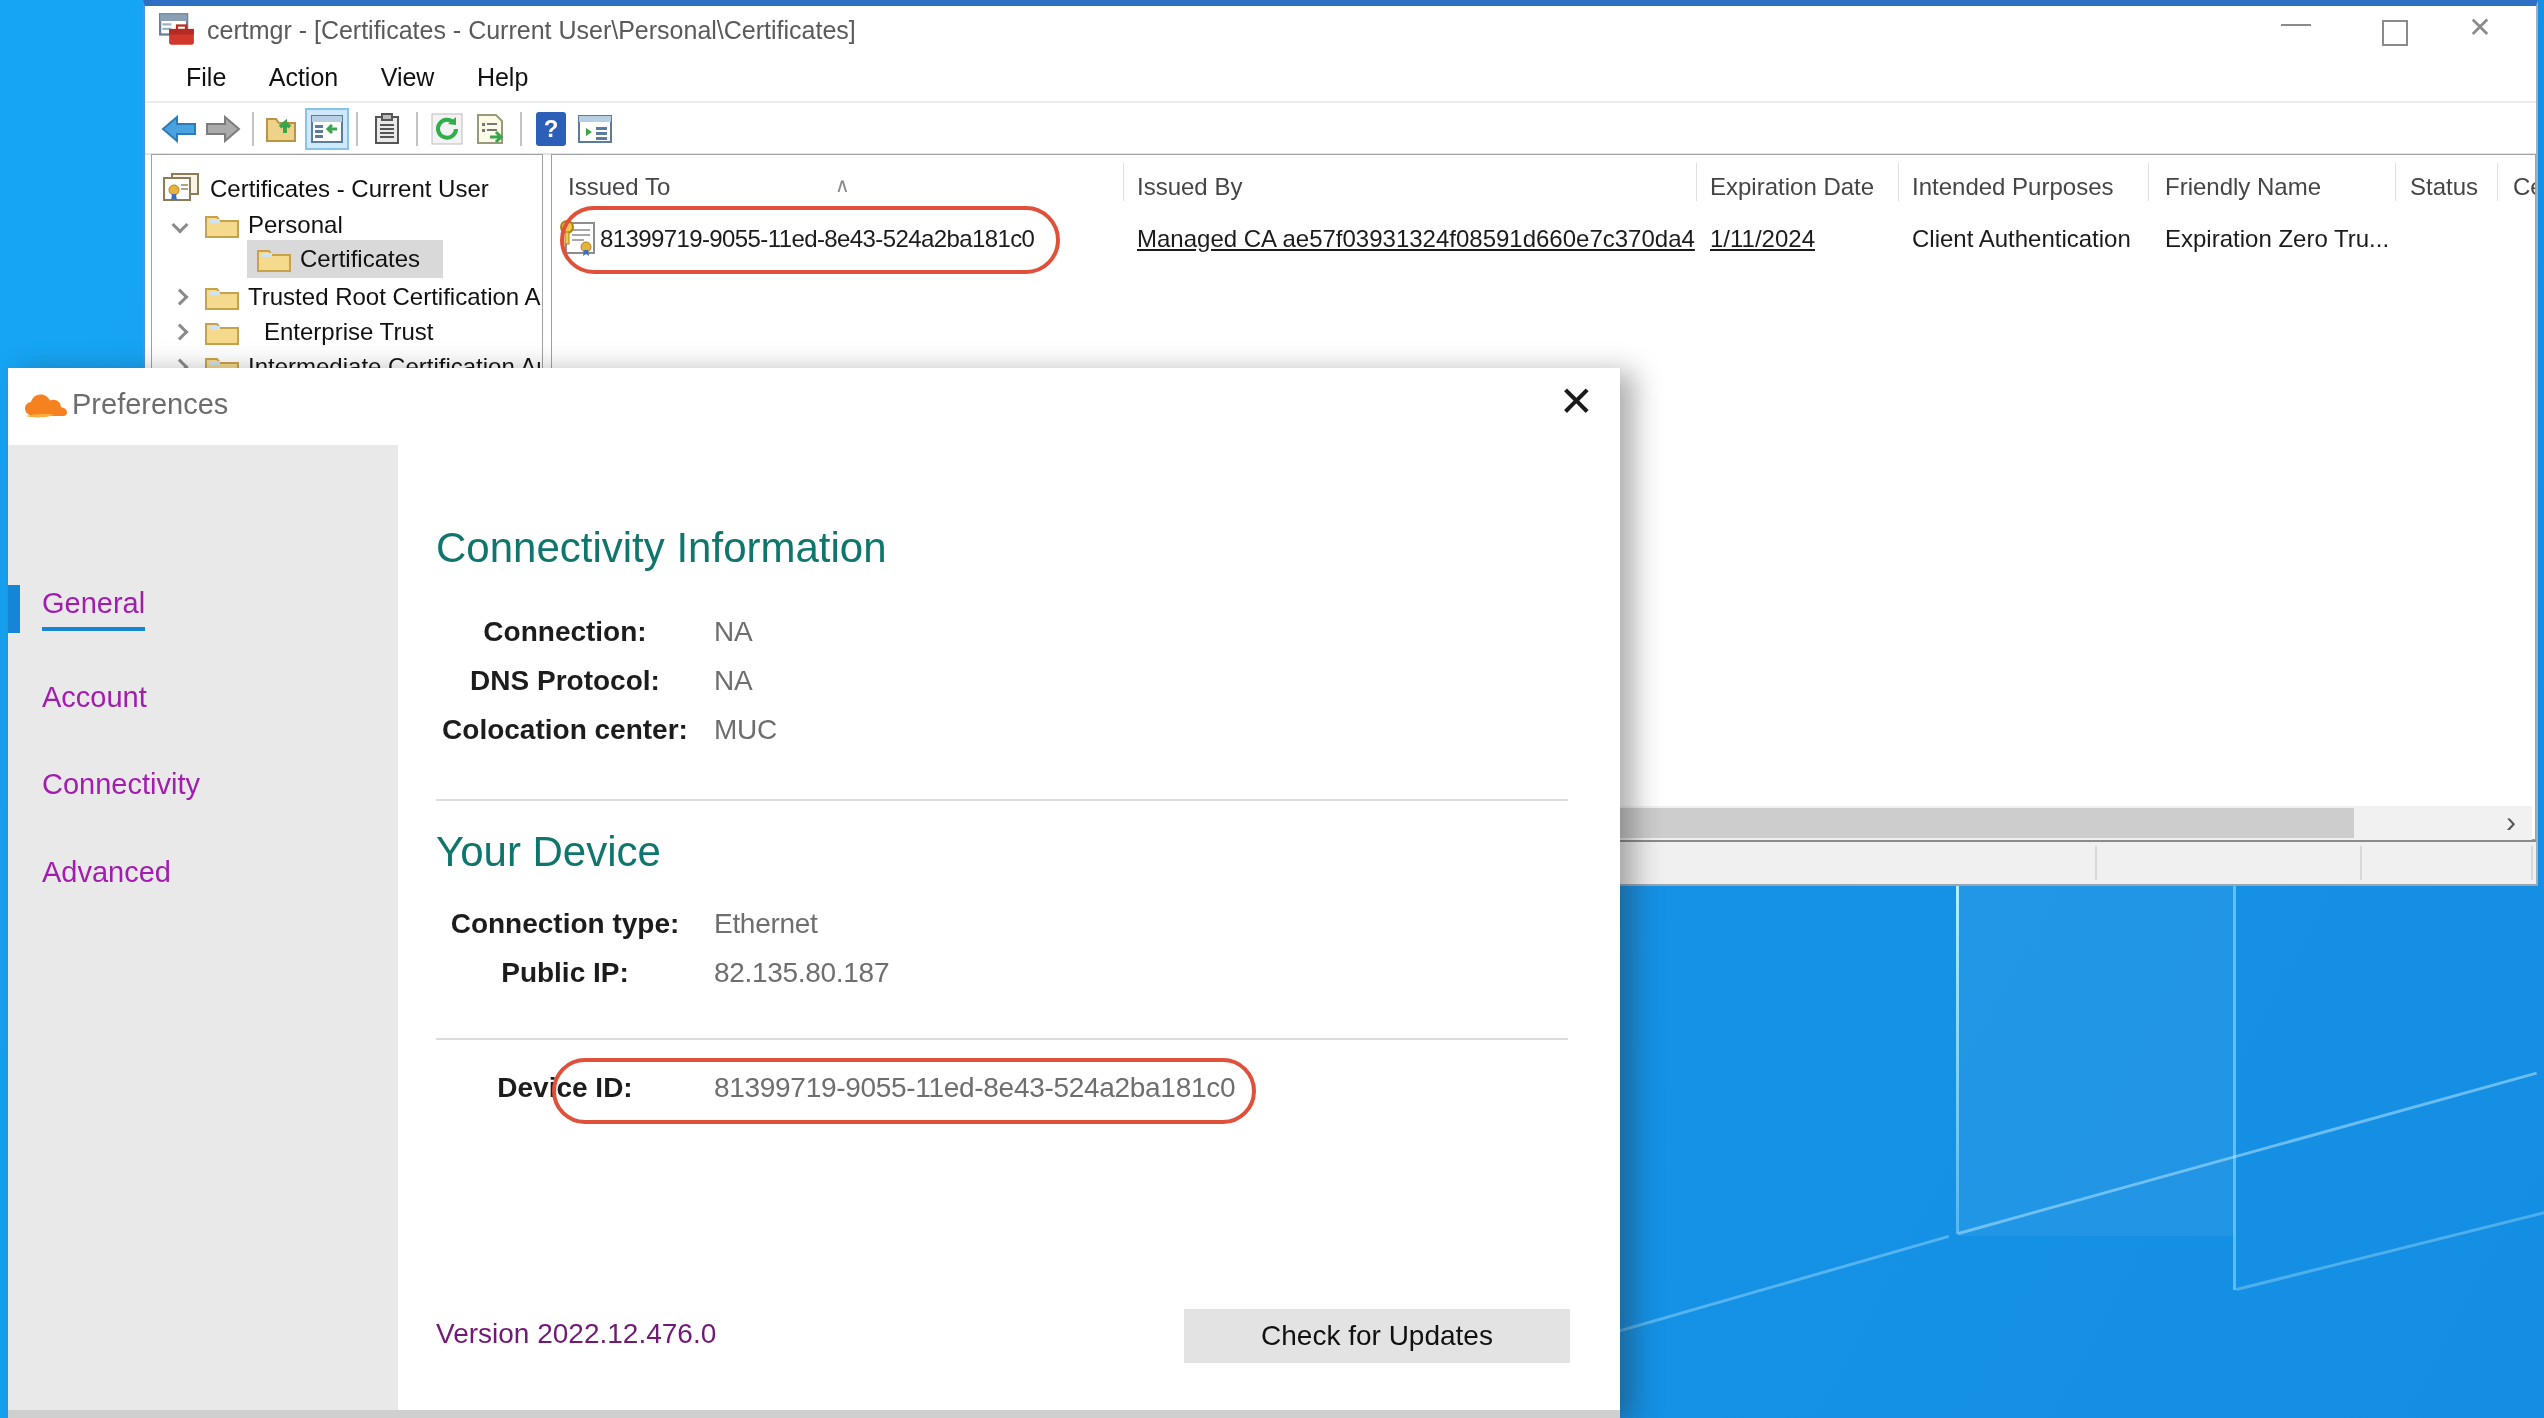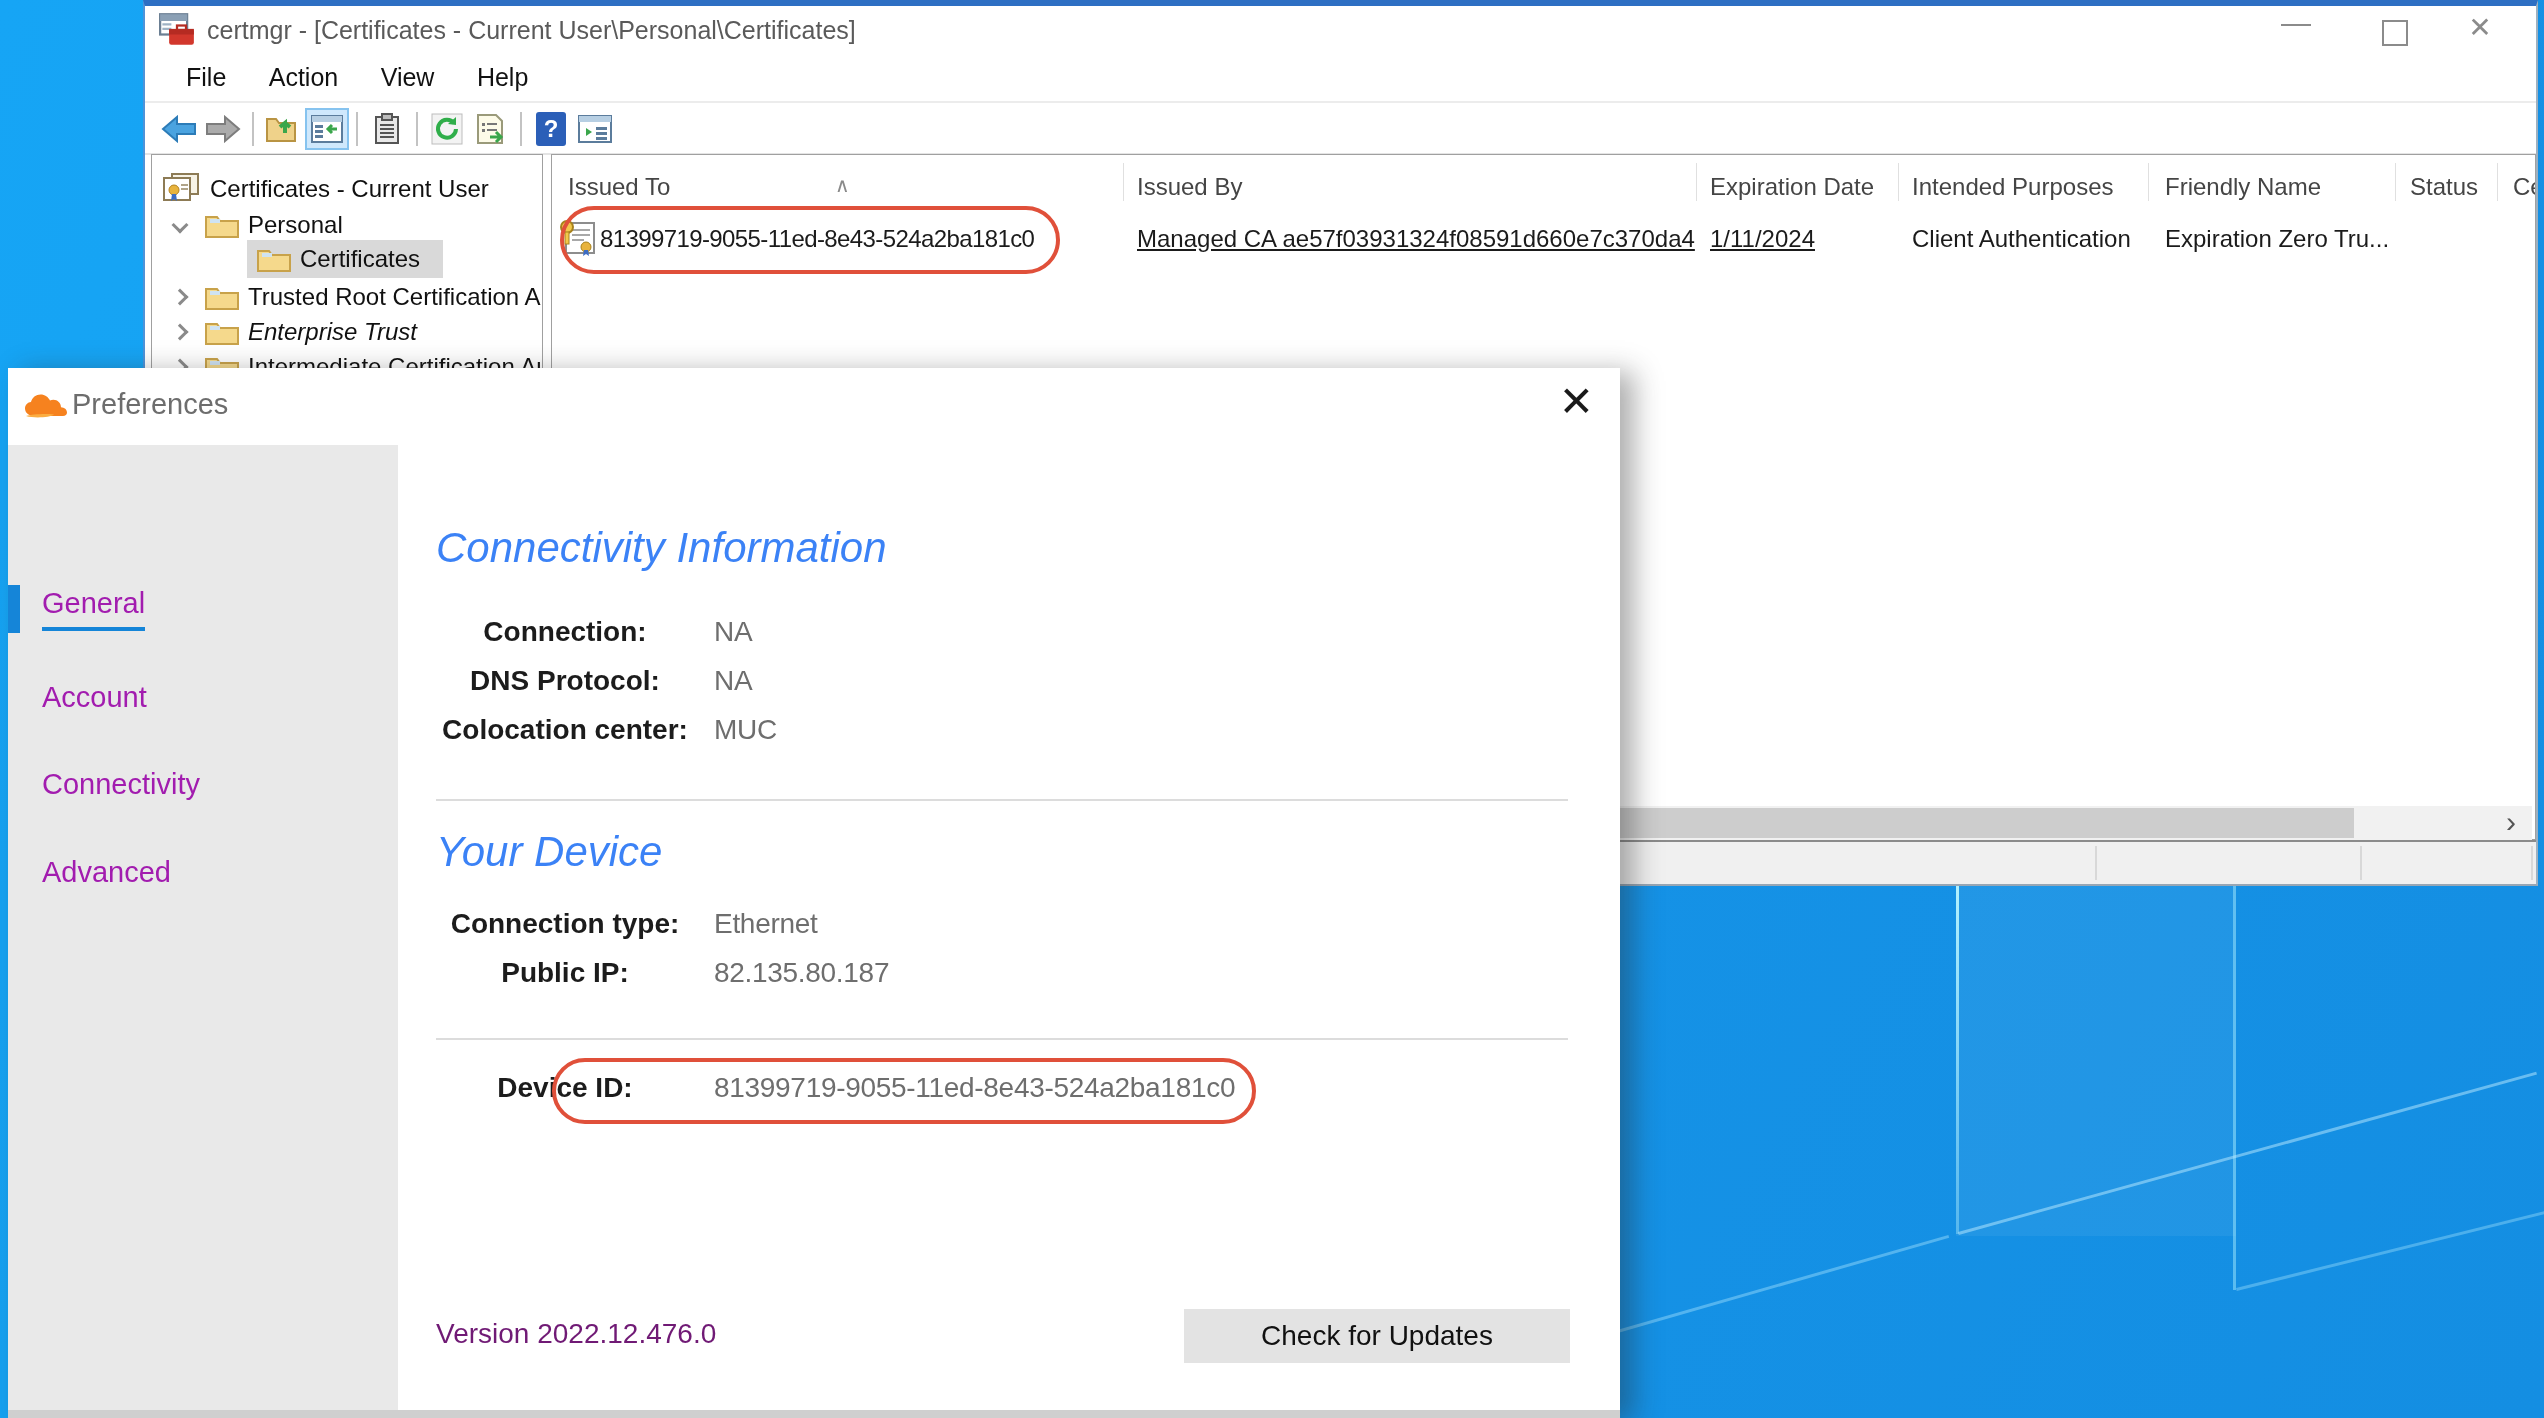--- a/index.html
+++ b/index.html
@@ -73,21 +73,21 @@
   .dlg{position:absolute;left:8px;top:368px;width:1612px;height:1050px;background:#fff;
     box-shadow:14px 4px 26px rgba(40,40,40,.38);}
   .dlg-title{position:absolute;left:64px;top:20px;font-size:29px;color:#6d6d6d;}
   .cf-logo{position:absolute;left:16px;top:24px;}
   .dlg-close{position:absolute;right:26px;top:10px;font-size:42px;color:#1a1a1a;line-height:48px;}
   .dlg-side{position:absolute;left:0;top:77px;bottom:0;width:390px;background:#e9e9e9;}
   .side-item{position:absolute;left:34px;height:56px;font-size:29px;color:#a21caf;
     display:flex;align-items:center;}
   .side-item .lbl-underline{border-bottom:4px solid #1585d8;padding-bottom:7px;}
   .side-accent{position:absolute;left:0;top:140px;width:12px;height:48px;background:#1585d8;}
-  .dlg h1{position:absolute;margin:0;font-size:42px;font-weight:400;color:#3b82f6;white-space:nowrap;font-style:italic;}
+  .dlg h1{position:absolute;margin:0;font-size:42px;font-weight:400;color:#0f766e;white-space:nowrap;}
   .prow{position:absolute;left:428px;width:1140px;height:40px;display:flex;font-size:28px;}
   .prow .pl{flex:0 0 258px;text-align:center;font-weight:700;color:#1c1c1c;white-space:nowrap;}
   .prow .pv{margin-left:20px;color:#6e6e6e;white-space:nowrap;letter-spacing:-0.3px;}
   .pdiv{position:absolute;left:428px;width:1132px;height:2px;background:#dcdcdc;}
   .oval-dev{left:544px;top:690px;width:704px;height:66px;}
   .version{position:absolute;left:428px;top:950px;font-size:28px;color:#701a75;}
   .updbtn{position:absolute;left:1176px;top:941px;width:386px;height:54px;background:#e3e3e3;
     font-size:28px;color:#111;display:flex;align-items:center;justify-content:center;}
   .dlg-bottom{position:absolute;left:0;right:0;bottom:0;height:8px;background:#cfcfcf;}
   svg{display:block;}
@@ -251,21 +251,21 @@
         <span style="margin-left:8px;">Trusted Root Certification Au</span>
       </div>
       <div class="titem" style="left:22px;top:159px;">
         <span class="chev right"></span>
         <span style="margin-left:18px;">
           <svg width="36" height="28" viewBox="0 0 36 28">
             <path d="M2 6 L13 6 L16 10 L34 10 L34 26 L2 26 Z" fill="#f5d98c" stroke="#c8a24a" stroke-width="2"></path>
             <rect x="6" y="8" width="10" height="4" fill="#cfe3f2"></rect>
           </svg>
         </span>
-        <span style="margin-left:8px;font-style:italic;">Enterprise Trust</span>
+        <span style="margin-left:24px;">Enterprise Trust</span>
       </div>
       <div class="titem" style="left:22px;top:194px;">
         <span class="chev right"></span>
         <span style="margin-left:18px;">
           <svg width="36" height="28" viewBox="0 0 36 28">
             <path d="M2 6 L13 6 L16 10 L34 10 L34 26 L2 26 Z" fill="#f5d98c" stroke="#c8a24a" stroke-width="2"></path>
             <rect x="6" y="8" width="10" height="4" fill="#cfe3f2"></rect>
           </svg>
         </span>
         <span style="margin-left:8px;">Intermediate Certification Au</span>

